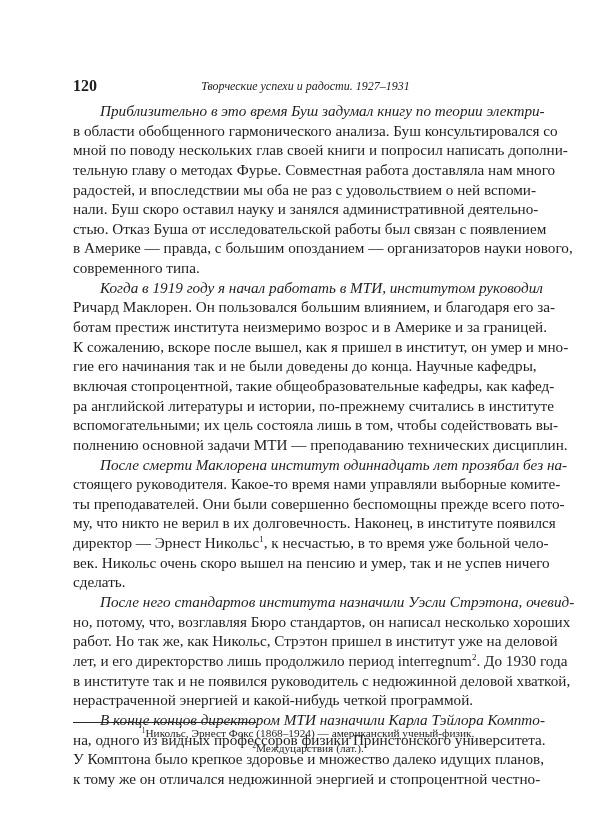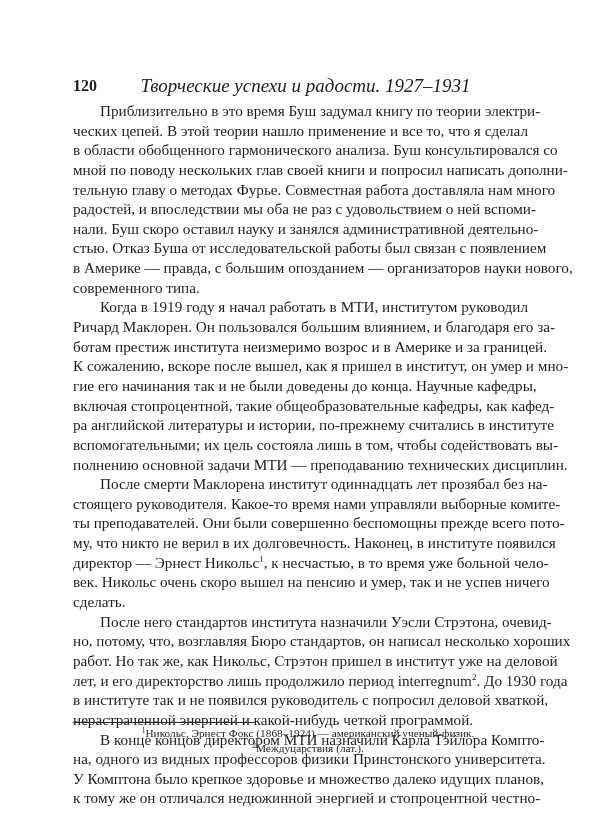--- a/index.html
+++ b/index.html
@@ -17,41 +17,41 @@
     width: 455px; height: 20px;
   }
   .page-number {
     position: absolute; left: 0; top: 0;
     font-size: 16px; line-height: 20px; font-weight: bold;
   }
   .running-title {
     position: absolute; left: 0; right: 0; top: 0;
     text-align: center;
     font-style: italic;
-    font-size: 19px; line-height: 20px;
+    font-size: 12px; line-height: 20px;
     padding-left: 10px;
   }
   .body-text {
     position: absolute;
     left: 73px; top: 101px;
     width: 455px;
     font-size: 15.2px;
     line-height: 19.65px;
   }
   .body-text .line {
     display: block;
     white-space: nowrap;
     text-align: justify;
     text-align-last: justify;
     height: 19.65px;
   }
   .body-text .line.last {
     text-align-last: left;
   }
-  .body-text .line.indent { padding-left: 27px; }
+  .body-text .line.indent { padding-left: 27px; font-style: italic; }
   sup { font-size: 9px; line-height: 0; vertical-align: 6px; }
   .footnote-rule {
     position: absolute;
     left: 73px; top: 722px;
     width: 183px; height: 0;
     border-top: 1px solid #2a2a2a;
   }
   .footnotes {
     position: absolute;
     left: 88px; top: 726px;
@@ -66,21 +66,20 @@
 </head>
 <body>
 
 <div class="page-header">
   <span class="page-number">120</span>
   <span class="running-title">Творческие успехи и радости. 1927–1931</span>
 </div>
 
 <div class="body-text">
   <span class="line indent">Приблизительно в это время Буш задумал книгу по теории электри-</span>
-  <span class="line">ческих цепей. В этой теории нашло применение и все то, что я сделал</span>
   <span class="line">в области обобщенного гармонического анализа. Буш консультировался со</span>
   <span class="line">мной по поводу нескольких глав своей книги и попросил написать дополни-</span>
   <span class="line">тельную главу о методах Фурье. Совместная работа доставляла нам много</span>
   <span class="line">радостей, и впоследствии мы оба не раз с удовольствием о ней вспоми-</span>
   <span class="line">нали. Буш скоро оставил науку и занялся административной деятельно-</span>
   <span class="line">стью. Отказ Буша от исследовательской работы был связан с появлением</span>
   <span class="line">в Америке — правда, с большим опозданием — организаторов науки нового,</span>
   <span class="line last">современного типа.</span>
 
   <span class="line indent">Когда в 1919 году я начал работать в МТИ, институтом руководил</span>
@@ -98,21 +97,21 @@
   <span class="line">ты преподавателей. Они были совершенно беспомощны прежде всего пото-</span>
   <span class="line">му, что никто не верил в их долговечность. Наконец, в институте появился</span>
   <span class="line"><span>директор — Эрнест Никольс</span><sup>1</sup><span>, к несчастью, в то время уже больной чело-</span></span>
   <span class="line">век. Никольс очень скоро вышел на пенсию и умер, так и не успев ничего</span>
   <span class="line last">сделать.</span>
 
   <span class="line indent">После него стандартов института назначили Уэсли Стрэтона, очевид-</span>
   <span class="line">но, потому, что, возглавляя Бюро стандартов, он написал несколько хороших</span>
   <span class="line">работ. Но так же, как Никольс, Стрэтон пришел в институт уже на деловой</span>
   <span class="line"><span>лет, и его директорство лишь продолжило период interregnum</span><sup>2</sup><span>. До 1930 года</span></span>
-  <span class="line">в институте так и не появился руководитель с попросил деловой хваткой,</span>
+  <span class="line">в институте так и не появился руководитель с недюжинной деловой хваткой,</span>
   <span class="line last">нерастраченной энергией и какой-нибудь четкой программой.</span>
 
   <span class="line indent">В конце концов директором МТИ назначили Карла Тэйлора Компто-</span>
   <span class="line">на, одного из видных профессоров физики Принстонского университета.</span>
   <span class="line">У Комптона было крепкое здоровье и множество далеко идущих планов,</span>
   <span class="line">к тому же он отличался недюжинной энергией и стопроцентной честно-</span>
 </div>
 
 <div class="footnote-rule"></div>
 

